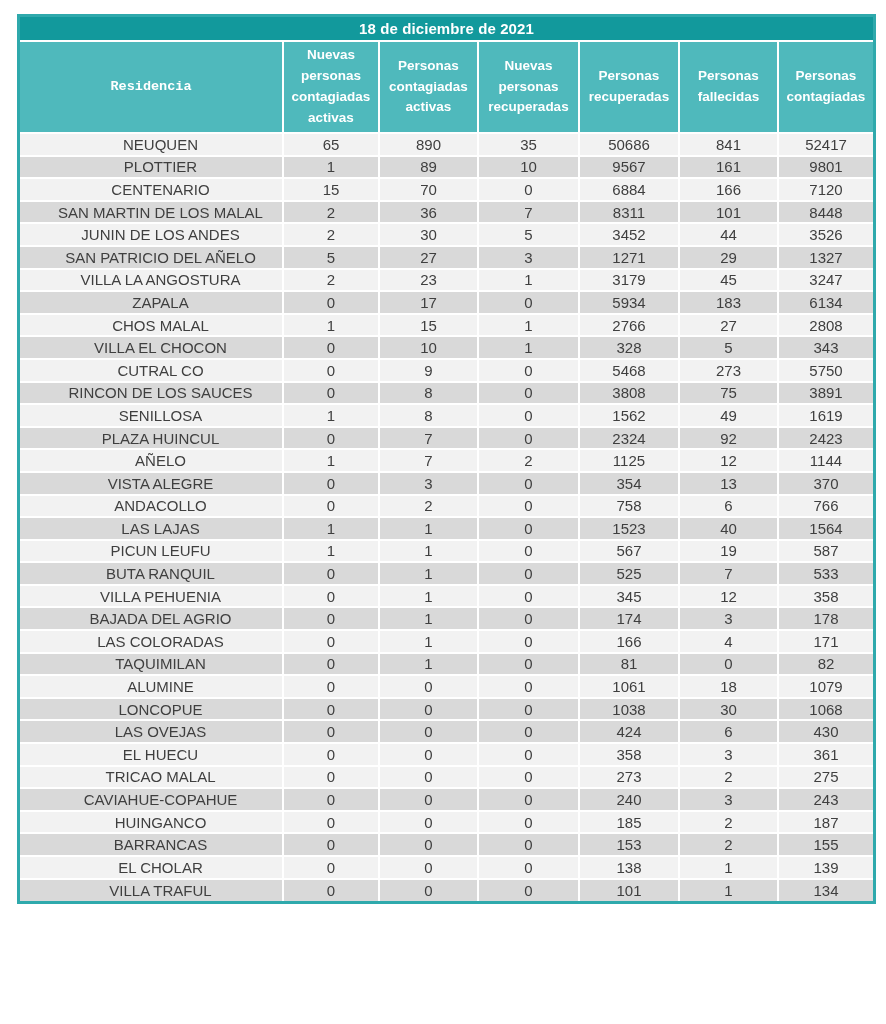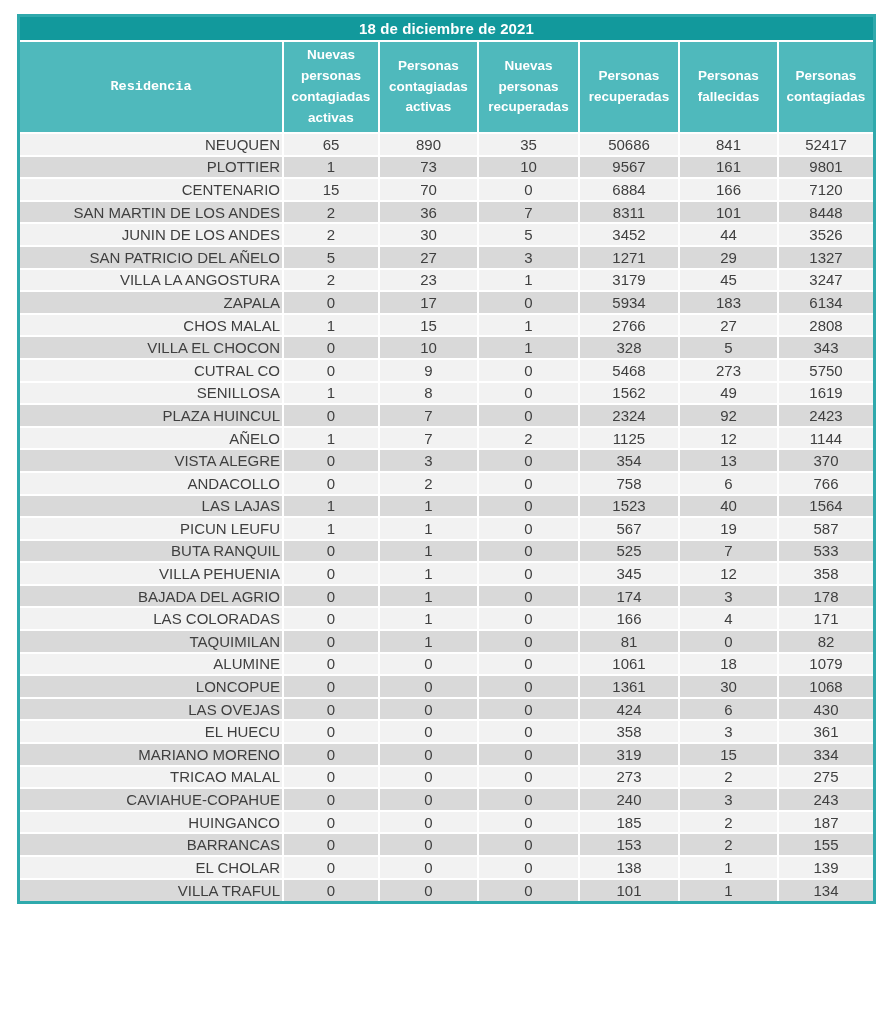--- a/index.html
+++ b/index.html
@@ -68,21 +68,21 @@
     text-align: center;
     vertical-align: middle;
     padding: 0 2px;
     border-top: 2px solid var(--sep);
     border-left: 2px solid var(--sep);
     box-sizing: border-box;
     white-space: nowrap;
     overflow: hidden;
   }
   table.data-table td:first-child {
-    text-align: right;
+    text-align: center;
     padding-left: 21px;
     border-left: none;
   }
   tr.row-light td { background: var(--row-light); }
   tr.row-dark td { background: var(--row-dark); }
 </style>
 </head>
 <body>
 
 <div class="table-frame">
@@ -114,37 +114,37 @@
           <td>65</td>
           <td>890</td>
           <td>35</td>
           <td>50686</td>
           <td>841</td>
           <td>52417</td>
         </tr>
         <tr class="row-dark">
           <td>PLOTTIER</td>
           <td>1</td>
-          <td>73</td>
+          <td>89</td>
           <td>10</td>
           <td>9567</td>
           <td>161</td>
           <td>9801</td>
         </tr>
         <tr class="row-light">
           <td>CENTENARIO</td>
           <td>15</td>
           <td>70</td>
           <td>0</td>
           <td>6884</td>
           <td>166</td>
           <td>7120</td>
         </tr>
         <tr class="row-dark">
-          <td>SAN MARTIN DE LOS ANDES</td>
+          <td>SAN MARTIN DE LOS MALAL</td>
           <td>2</td>
           <td>36</td>
           <td>7</td>
           <td>8311</td>
           <td>101</td>
           <td>8448</td>
         </tr>
         <tr class="row-light">
           <td>JUNIN DE LOS ANDES</td>
           <td>2</td>
@@ -201,20 +201,29 @@
         </tr>
         <tr class="row-light">
           <td>CUTRAL CO</td>
           <td>0</td>
           <td>9</td>
           <td>0</td>
           <td>5468</td>
           <td>273</td>
           <td>5750</td>
         </tr>
+        <tr class="row-dark">
+          <td>RINCON DE LOS SAUCES</td>
+          <td>0</td>
+          <td>8</td>
+          <td>0</td>
+          <td>3808</td>
+          <td>75</td>
+          <td>3891</td>
+        </tr>
         <tr class="row-light">
           <td>SENILLOSA</td>
           <td>1</td>
           <td>8</td>
           <td>0</td>
           <td>1562</td>
           <td>49</td>
           <td>1619</td>
         </tr>
         <tr class="row-dark">
@@ -323,50 +332,41 @@
           <td>0</td>
           <td>1061</td>
           <td>18</td>
           <td>1079</td>
         </tr>
         <tr class="row-dark">
           <td>LONCOPUE</td>
           <td>0</td>
           <td>0</td>
           <td>0</td>
-          <td>1361</td>
+          <td>1038</td>
           <td>30</td>
           <td>1068</td>
         </tr>
         <tr class="row-dark">
           <td>LAS OVEJAS</td>
           <td>0</td>
           <td>0</td>
           <td>0</td>
           <td>424</td>
           <td>6</td>
           <td>430</td>
         </tr>
         <tr class="row-light">
           <td>EL HUECU</td>
           <td>0</td>
           <td>0</td>
           <td>0</td>
           <td>358</td>
           <td>3</td>
           <td>361</td>
-        </tr>
-        <tr class="row-dark">
-          <td>MARIANO MORENO</td>
-          <td>0</td>
-          <td>0</td>
-          <td>0</td>
-          <td>319</td>
-          <td>15</td>
-          <td>334</td>
         </tr>
         <tr class="row-light">
           <td>TRICAO MALAL</td>
           <td>0</td>
           <td>0</td>
           <td>0</td>
           <td>273</td>
           <td>2</td>
           <td>275</td>
         </tr>

